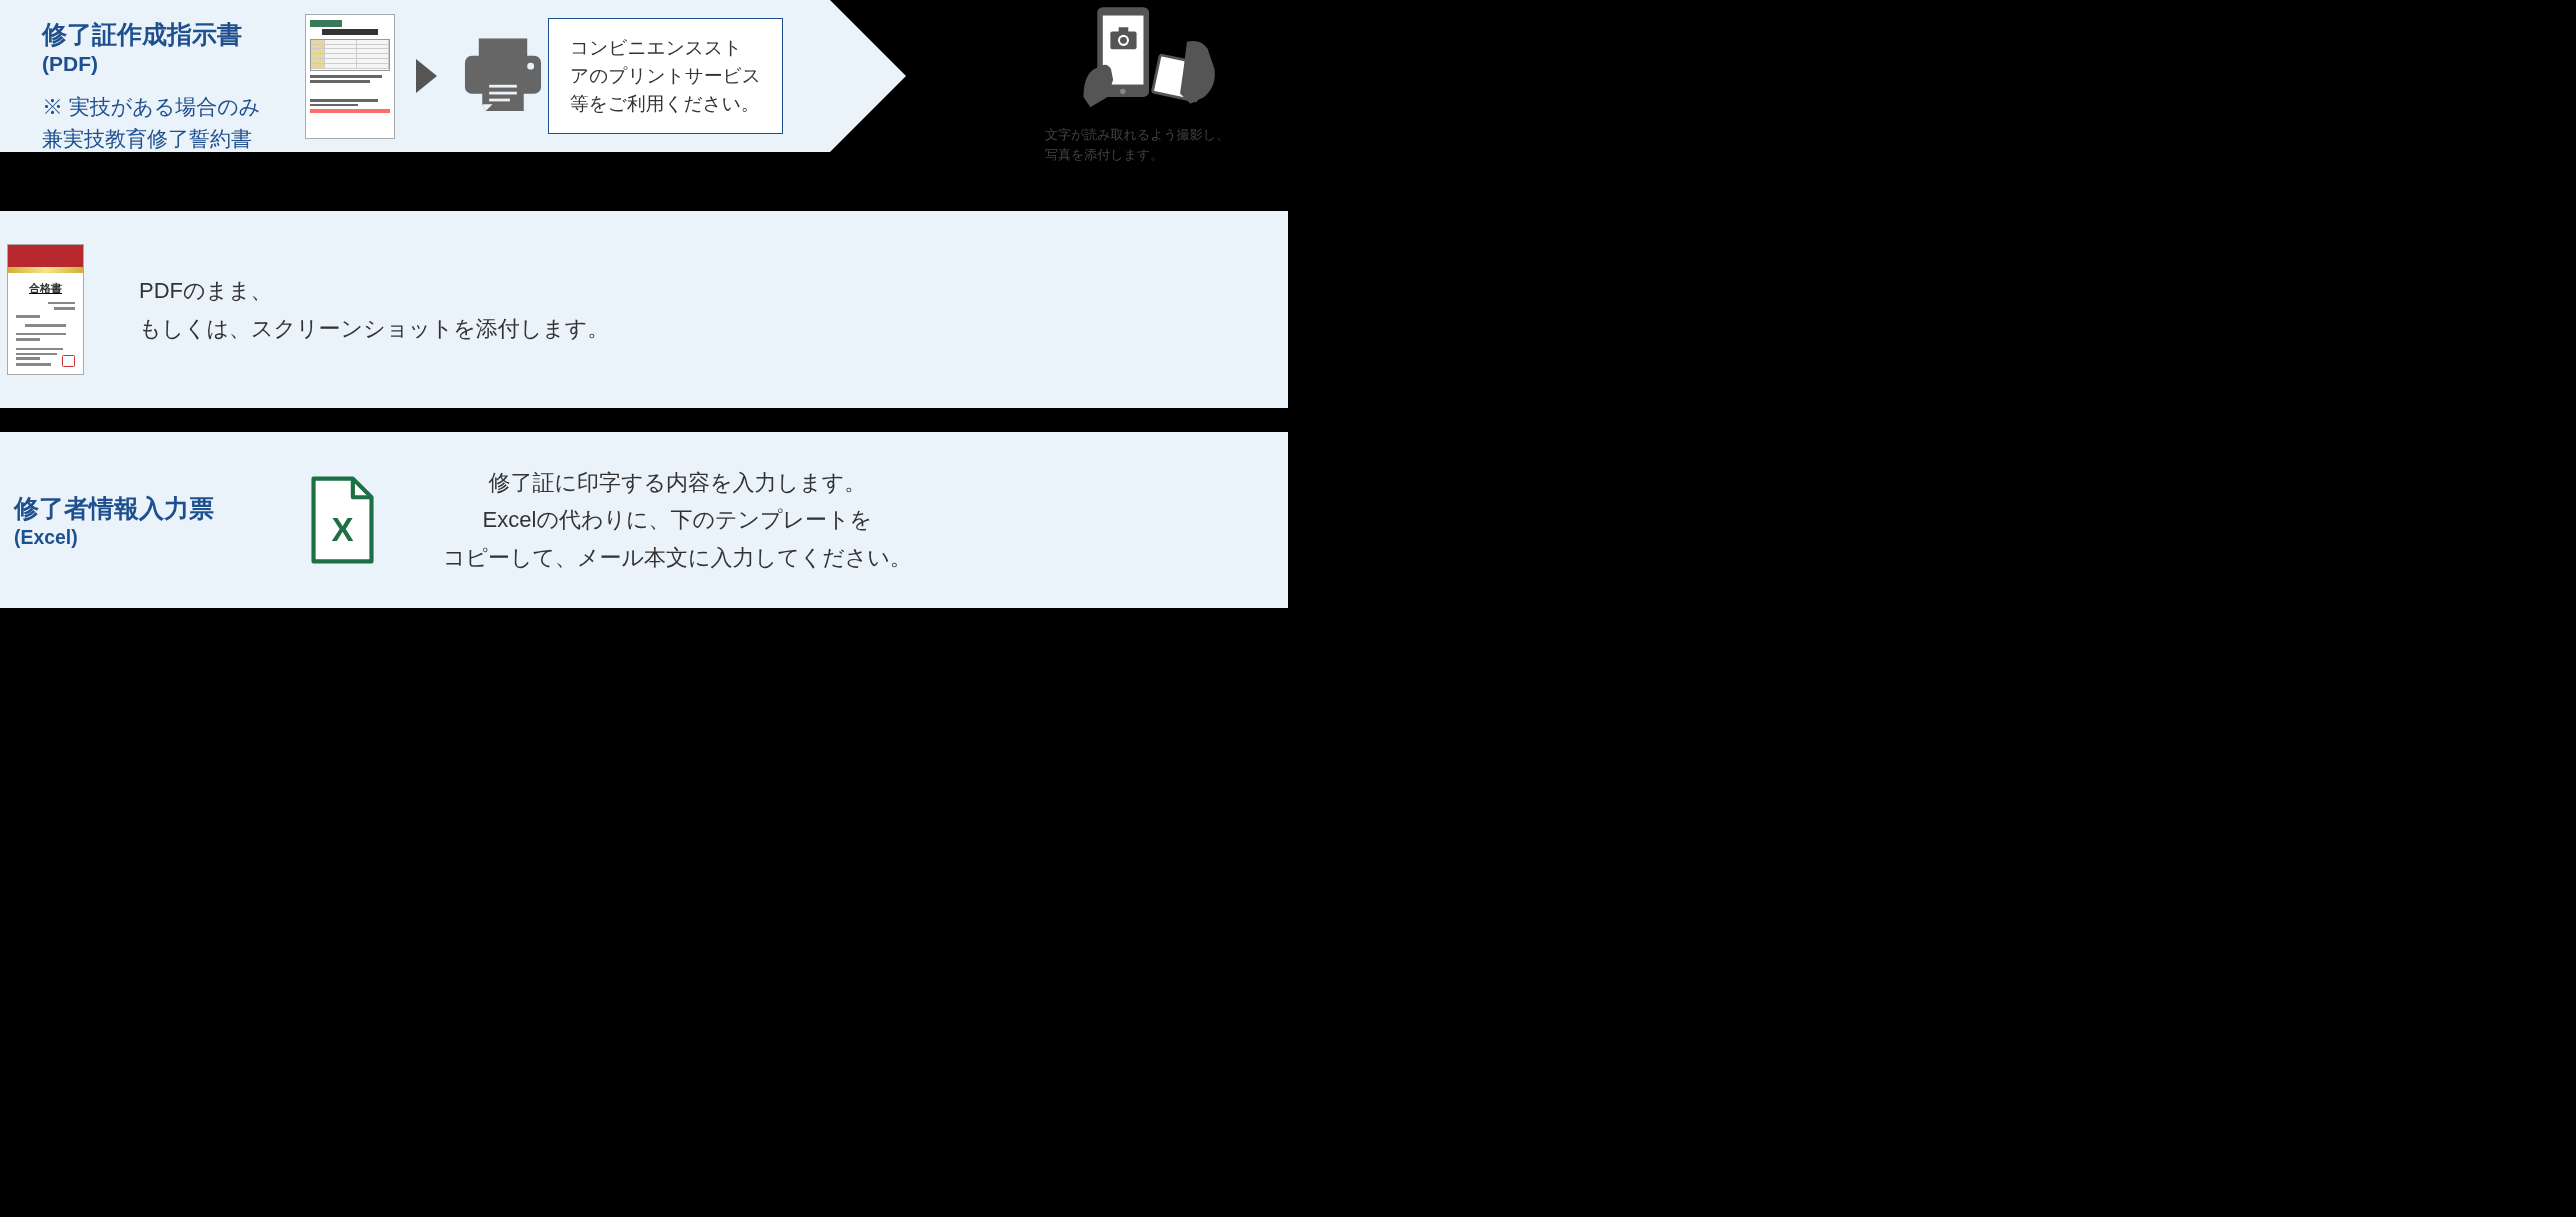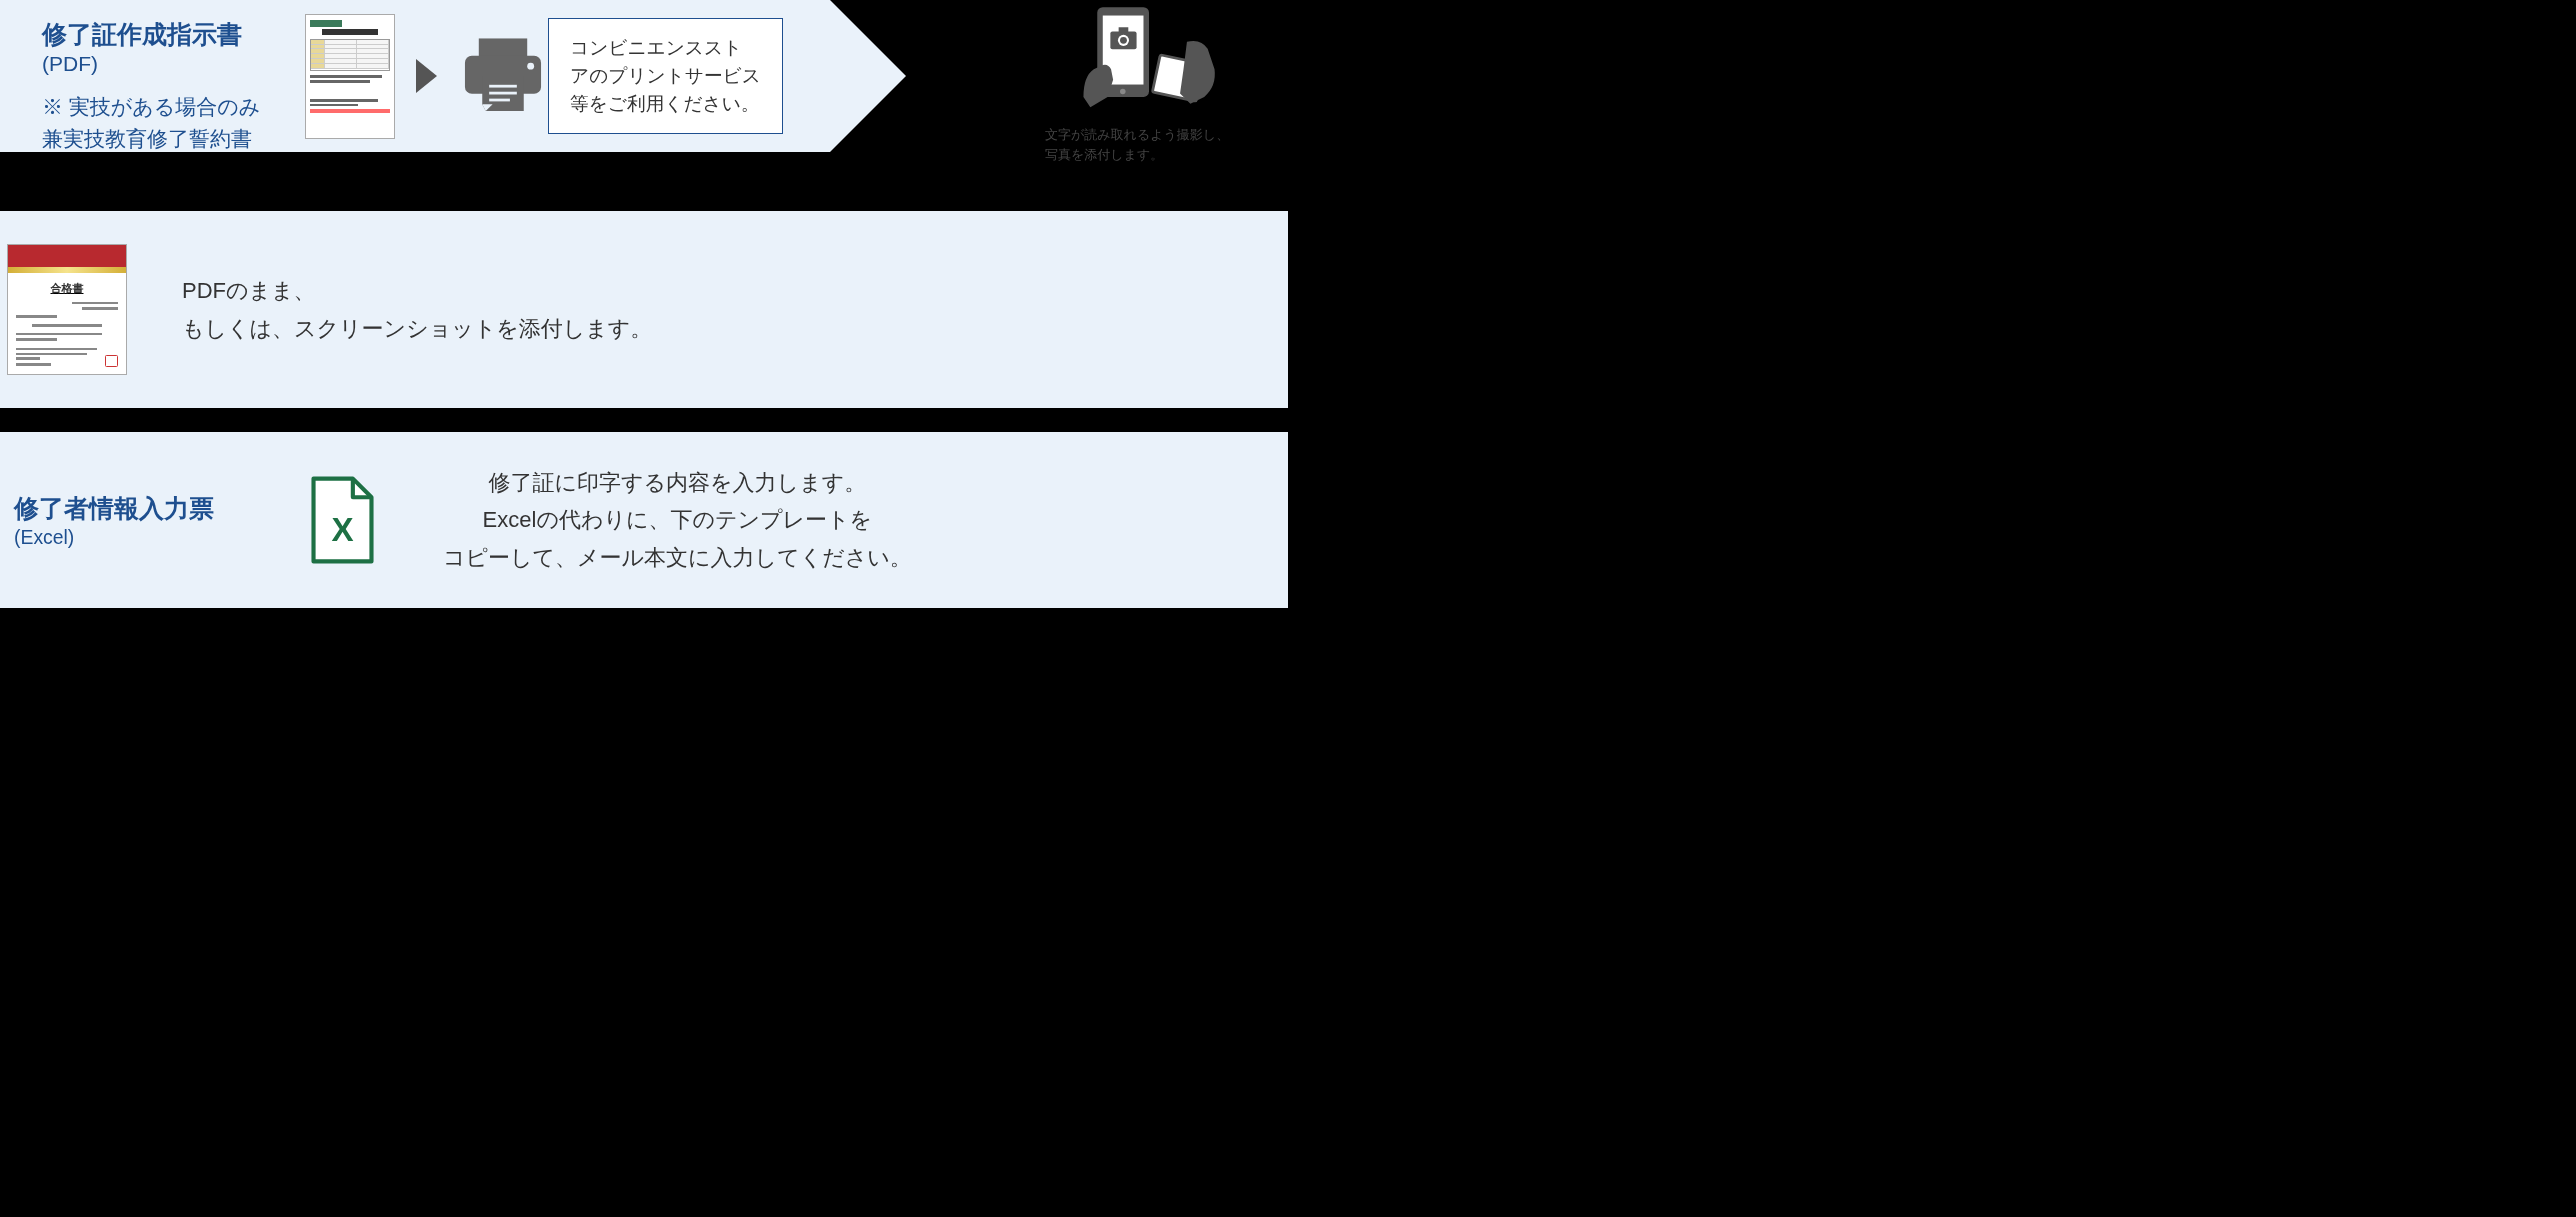--- a/index.html
+++ b/index.html
@@ -58,21 +58,21 @@
     }
     .title-main {
       color: #1e4f8f;
       font-size: 25px;
       font-weight: 700;
       line-height: 1.4;
     }
     .title-format {
       color: #1e4f8f;
       font-size: 21px;
-      font-weight: 400;
+      font-weight: 700;
     }
     .title-sub {
       color: #1e4f8f;
       font-size: 21px;
       font-weight: 400;
       line-height: 1.5;
       margin-top: 15px;
     }
     .doc-thumb {
       position: relative;
@@ -162,21 +162,21 @@
       margin: 0 auto;
     }
     .camera-text {
       color: #444;
       font-size: 13px;
       line-height: 1.5;
       margin-top: 7px;
       width: 194px;
     }
     .thumb2 {
-      width: 120px;
+      width: 77px;
       height: 131px;
       background: #fff;
       border: 0.7px solid #aaa;
       margin-left: 7px;
       position: relative;
       padding: 0;
       overflow: hidden;
       text-decoration: underline;
     }
     .thumb2-top {

